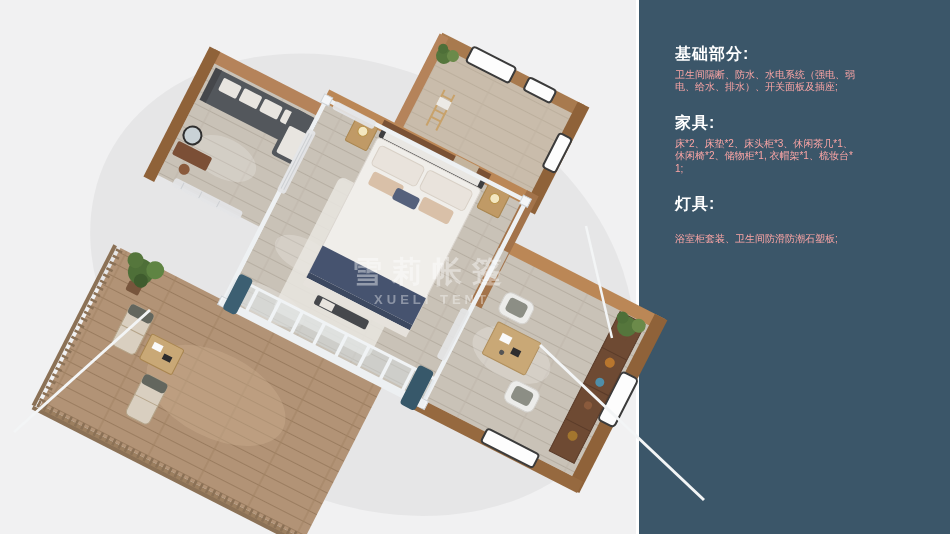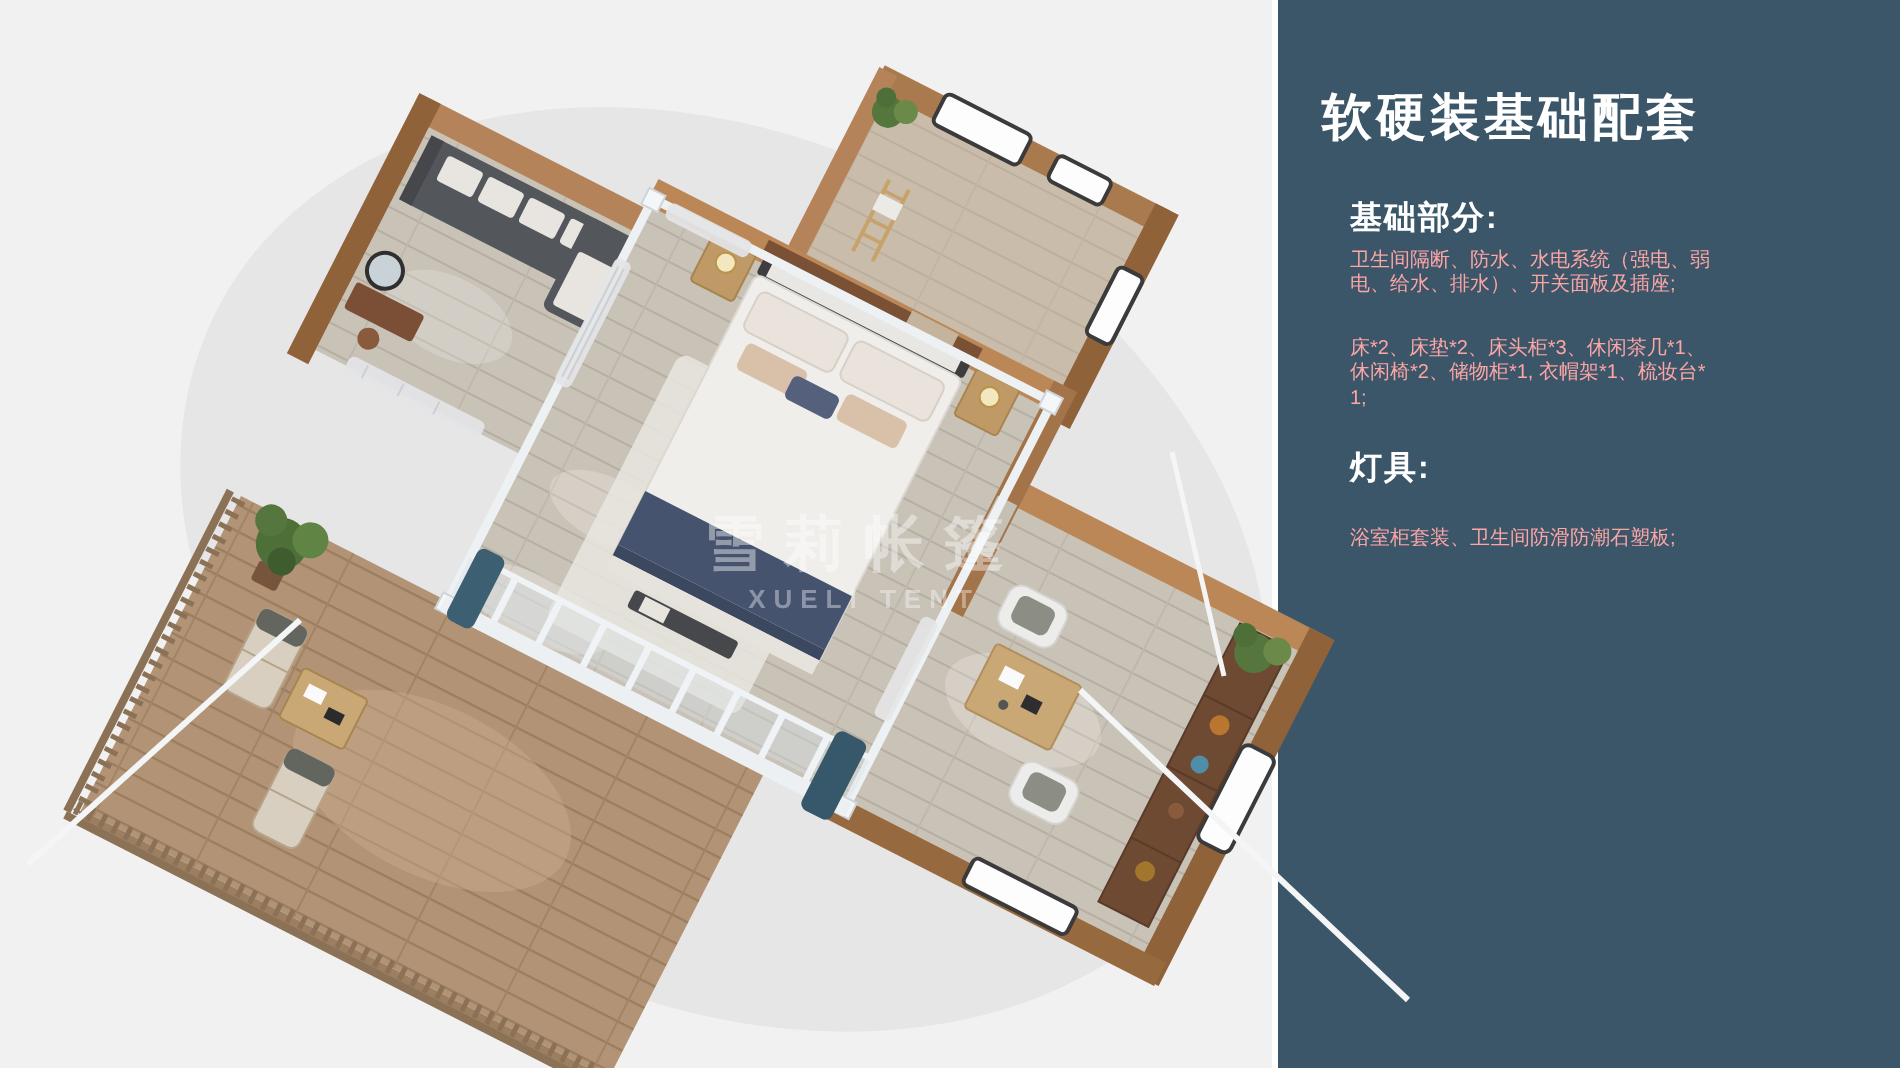--- a/index.html
+++ b/index.html
@@ -250,28 +250,28 @@
       <g>
         <text class="wm-cn" x="432" y="282" text-anchor="middle">雪莉帐篷</text>
         <text class="wm-en" x="432" y="304" text-anchor="middle">XUELI TENT</text>
       </g>
     </svg>
   </div>
 
   <div class="divider"></div>
 
   <aside class="sidebar">
-    <h1 class="title">软硬装基础配套</h1>
 
     <section class="sec">
       <h2>基础部分:</h2>
       <p>卫生间隔断、防水、水电系统（强电、弱电、给水、排水）、开关面板及插座;</p>
     </section>
 
     <section class="sec">
+      <h2>家具:</h2>
       <p>床*2、床垫*2、床头柜*3、休闲茶几*1、休闲椅*2、储物柜*1, 衣帽架*1、梳妆台*1;</p>
     </section>
 
     <section class="sec">
       <h2>灯具:</h2>
     </section>
 
 
     <section class="sec">
       <p>浴室柜套装、卫生间防滑防潮石塑板;</p>

